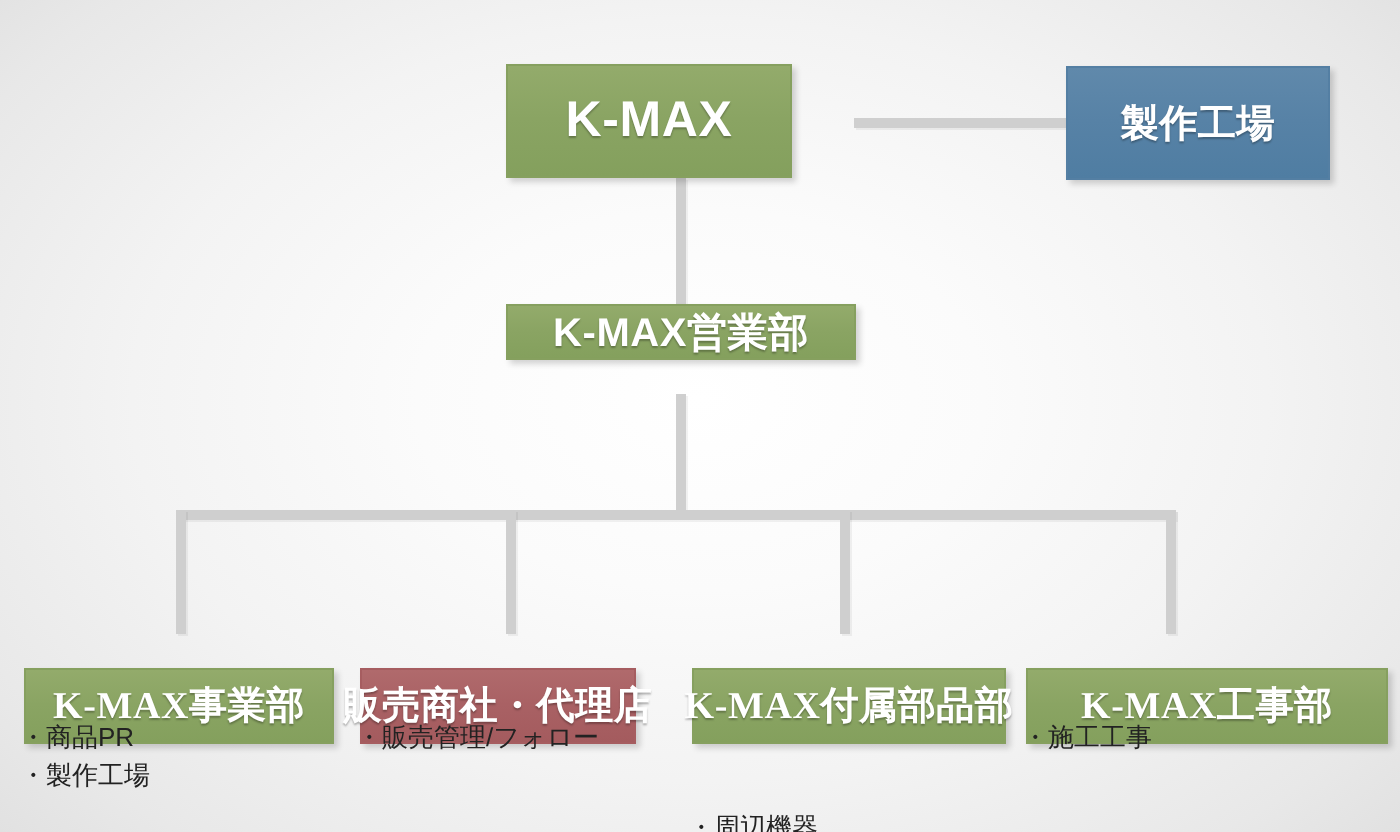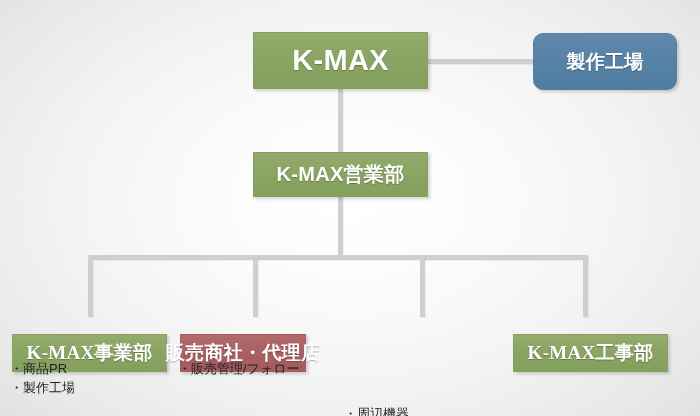--- a/index.html
+++ b/index.html
@@ -55,34 +55,34 @@
   }
   .node.blue {
     background: linear-gradient(to bottom, #6089ab 0%, #5782a6 48%, #4f7da2 100%);
     border: 1px solid #547fa3;
   }
   .node.red {
     background: linear-gradient(to bottom, #b06a6c 0%, #a96164 48%, #a45b5e 100%);
     border: 1px solid #a65d60;
   }
 
-  #node-root       { left: 253px; top: 32px;  width: 175px; height: 57px; font-size: 29px; }
-  #node-factory    { left: 533px; top: 33px;  width: 144px; height: 57px; font-size: 19px; border-radius: 10px; }
-  #node-sales-div  { left: 253px; top: 152px; width: 175px; height: 45px; font-size: 20px; }
+  #node-root       { left: 253px; top: 32px;  width: 143px; height: 57px; font-size: 25px; }
+  #node-factory    { left: 533px; top: 33px;  width: 132px; height: 57px; font-size: 19px; }
+  #node-sales-div  { left: 253px; top: 152px; width: 175px; height: 28px; font-size: 20px; }
 
   .leaf-node {
     font-size: 19px;
     height: 38px;
     top: 334px;
     font-family: Liberation Serif, serif;
   }
   #node-leaf-0 { left: 12px;  width: 155px; }
-  #node-leaf-1 { left: 180px; width: 126px; text-align: right; }
+  #node-leaf-1 { left: 180px; width: 138px; text-align: right; }
   #node-leaf-2 { left: 346px; width: 157px; }
-  #node-leaf-3 { left: 513px; width: 155px; }
+  #node-leaf-3 { left: 513px; width: 181px; }
 
   
   .bullets {
     position: absolute;
     top: 360px;
     font-size: 13px;
     line-height: 1.45;
     color: #222222;
     white-space: nowrap;
   }
@@ -113,30 +113,34 @@
   <div class="node green" id="node-root">K-MAX</div>
 
   <div class="node blue" id="node-factory">製作工場</div>
 
   <div class="node green" id="node-sales-div">K-MAX営業部</div>
 
   <div class="node green leaf-node" id="node-leaf-0">K-MAX事業部</div>
 
   <div class="node red leaf-node" id="node-leaf-1">販売商社・代理店</div>
 
+  <div class="node green leaf-node" id="node-leaf-2">K-MAX付属部品部</div>
 
   <div class="node green leaf-node" id="node-leaf-3">K-MAX工事部</div>
 
   <div class="bullets" id="bullets-0">
     <span class="bullet-line">・商品PR</span>
     <span class="bullet-line">・製作工場</span>
   </div>
 
   <div class="bullets" id="bullets-1">
     <span class="bullet-line">・販売管理/フォロー</span>
   </div>
 
   <div class="bullets" id="bullets-2">
     <span class="bullet-line">・周辺機器</span>
   </div>
 
+  <div class="bullets" id="bullets-3">
+    <span class="bullet-line">・施工工事</span>
+  </div>
 
 </div>
 
 </body></html>

